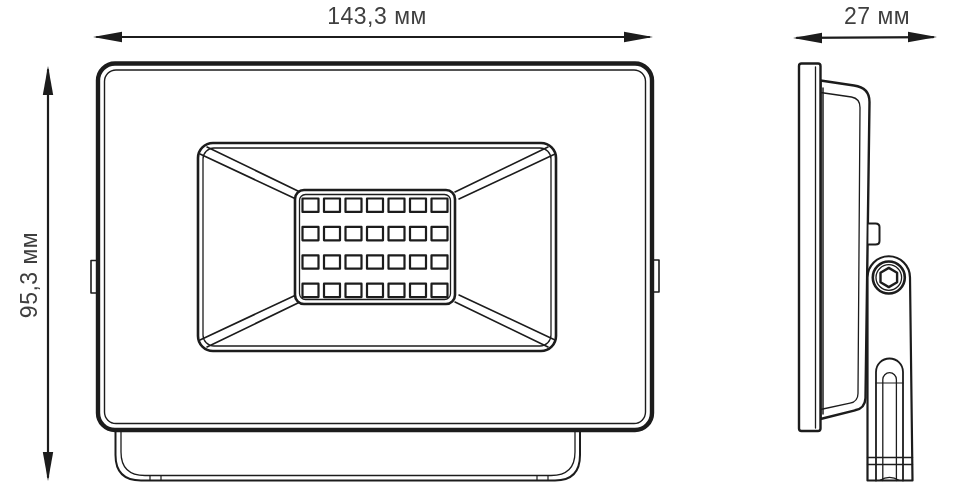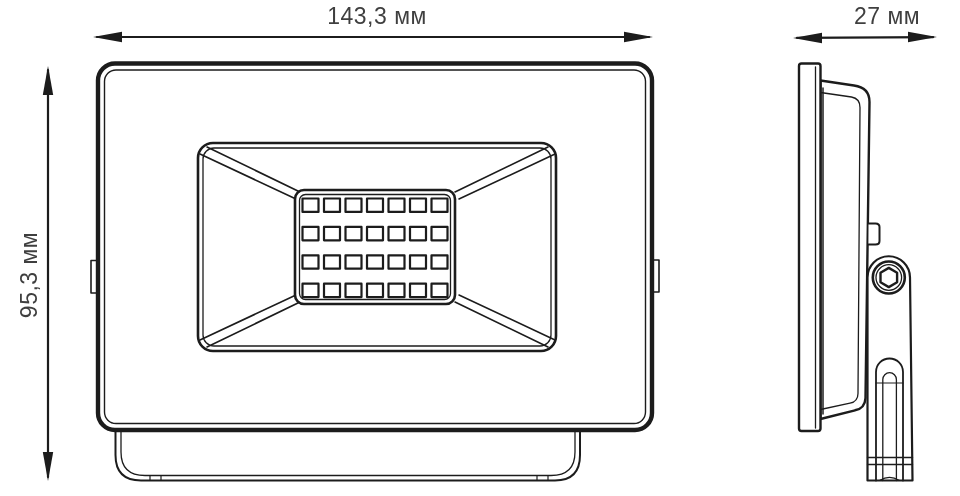--- a/index.html
+++ b/index.html
@@ -22,21 +22,21 @@
   .ar { fill: var(--line, #1c1c1c); stroke: none; }
   .dim-label {
     position: absolute;
     color: var(--text, #3f3f3f);
     font-size: 23px;
     letter-spacing: 0.5px;
     white-space: nowrap;
     user-select: none;
   }
   .dim-width  { left: 377px; top: 3px;  transform: translateX(-50%); }
-  .dim-depth  { left: 877px; top: 3px;  transform: translateX(-50%); margin-left: 10px; }
+  .dim-depth  { left: 877px; top: 3px;  transform: translateX(-50%); }
   .dim-height { left: 29px;  top: 275px; transform: translate(-50%,-50%) rotate(-90deg); }
 </style>
 </head>
 <body>
 
 <div class="stage">
 
   <svg width="960" height="496" viewBox="0 0 960 496">
 
     <g>

